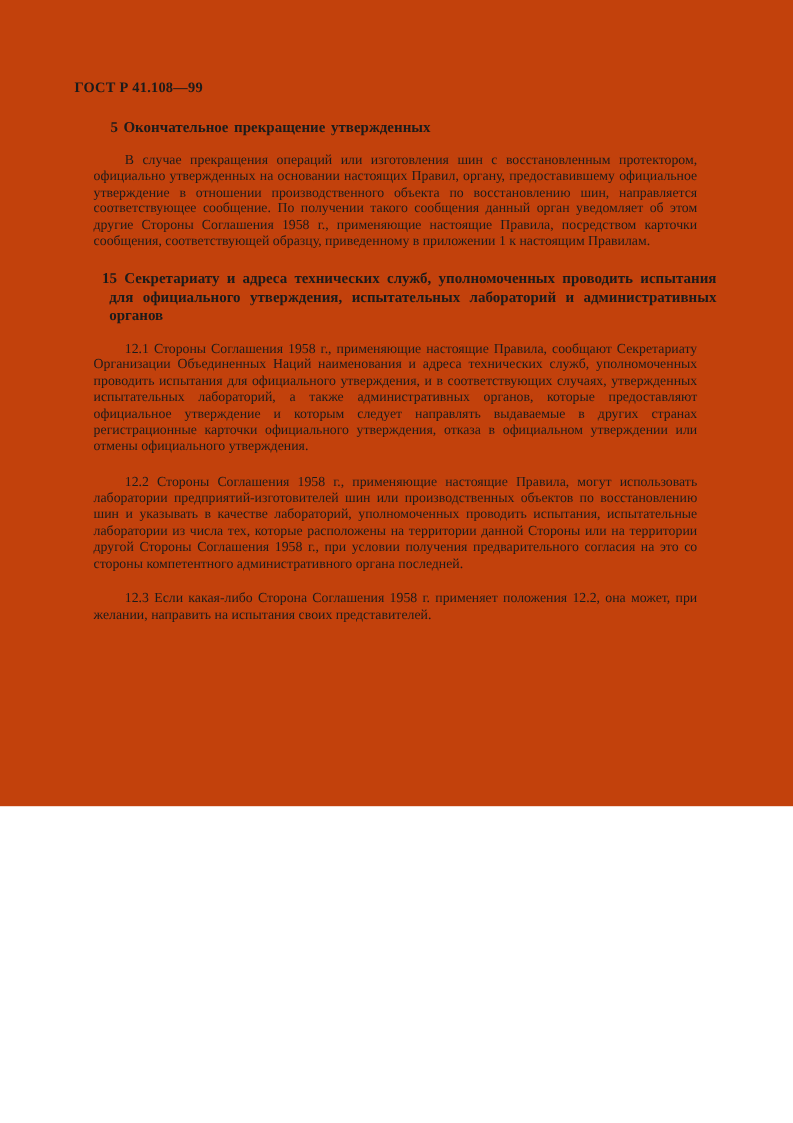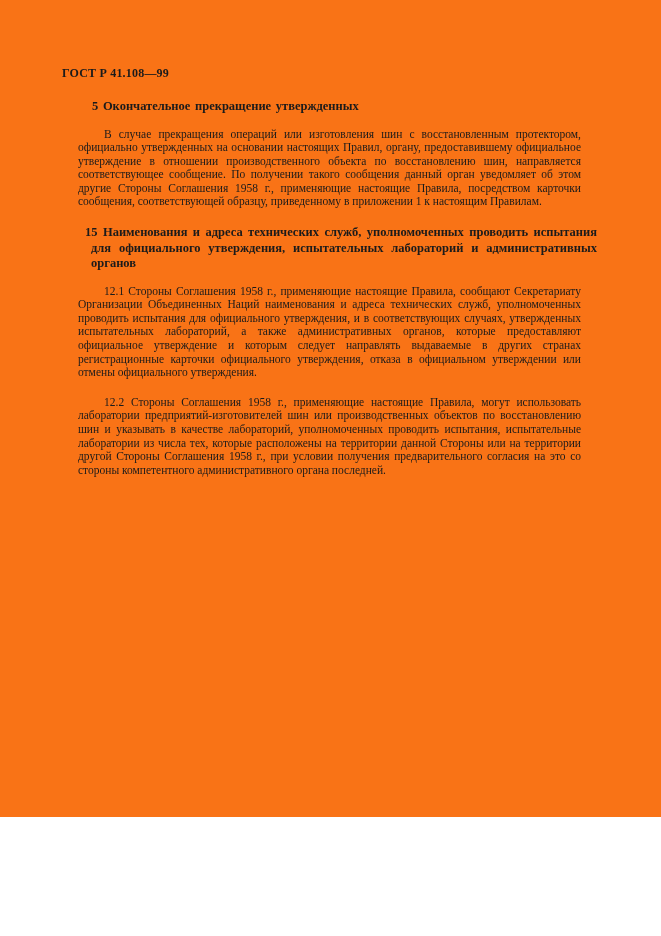--- a/index.html
+++ b/index.html
@@ -3,22 +3,22 @@
   <meta charset="utf-8">
   <style>
     html, body {
       margin: 0;
       padding: 0;
       background: #ffffff;
     }
     .page {
       position: relative;
       width: 661px;
-      height: 817px;
-      background: #f97316;
+      height: 672px;
+      background: #c2410c;
       font-family: "Liberation Serif", serif;
       color: #1b1b1b;
       overflow: hidden;
       text-decoration: underline;
     }
     .content {
       position: absolute;
       left: 62px;
       top: 0;
       width: 535px;
@@ -73,23 +73,24 @@
 
 <div class="page">
   <div class="content">
 
     <div class="doc-header">ГОСТ Р 41.108—99</div>
 
     <h2 class="heading heading-11"><span class="sec-num">5</span><span class="sec-title">Окончательное прекращение утвержденных</span></h2>
 
     <p class="para first">В случае прекращения операций или изготовления шин с восстановленным протектором, официально утвержденных на основании настоящих Правил, органу, предоставившему официальное утверждение в отношении производственного объекта по восстановлению шин, направляется соответствующее сообщение. По получении такого сообщения данный орган уведомляет об этом другие Стороны Соглашения 1958 г., применяющие настоящие Правила, посредством карточки сообщения, соответствующей образцу, приведенному в приложении 1 к настоящим Правилам.</p>
 
-    <h2 class="heading heading-12"><span class="sec-num">15</span><span class="sec-title">Наименования и адреса технических служб, уполномоченных проводить испытания для официального утверждения, испытательных лабораторий и административных органов</span></h2>
+    <h2 class="heading heading-12"><span class="sec-num">15</span><span class="sec-title">Секретариату и адреса технических служб, уполномоченных проводить испытания для официального утверждения, испытательных лабораторий и административных органов</span></h2>
 
     <p class="para first">12.1 Стороны Соглашения 1958 г., применяющие настоящие Правила, сообщают Секретариату Организации Объединенных Наций наименования и адреса технических служб, уполномоченных проводить испытания для официального утверждения, и в соответствующих случаях, утвержденных испытательных лабораторий, а также административных органов, которые предоставляют официальное утверждение и которым следует направлять выдаваемые в других странах регистрационные карточки официального утверждения, отказа в официальном утверждении или отмены официального утверждения.</p>
 
     <p class="para">12.2 Стороны Соглашения 1958 г., применяющие настоящие Правила, могут использовать лаборатории предприятий-изготовителей шин или производственных объектов по восстановлению шин и указывать в качестве лабораторий, уполномоченных проводить испытания, испытательные лаборатории из числа тех, которые расположены на территории данной Стороны или на территории другой Стороны Соглашения 1958 г., при условии получения предварительного согласия на это со стороны компетентного административного органа последней.</p>
 
+    <p class="para">12.3 Если какая-либо Сторона Соглашения 1958 г. применяет положения 12.2, она может, при желании, направить на испытания своих представителей.</p>
 
   </div>
 
   <div class="page-number">8</div>
 </div>
 
 </body></html>

